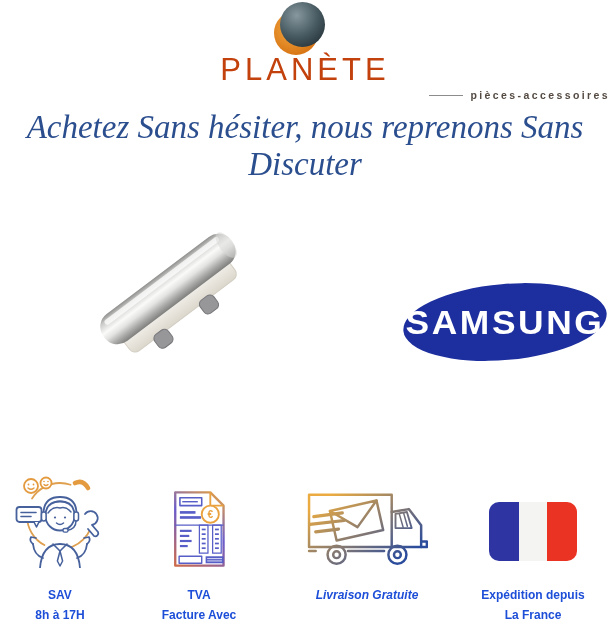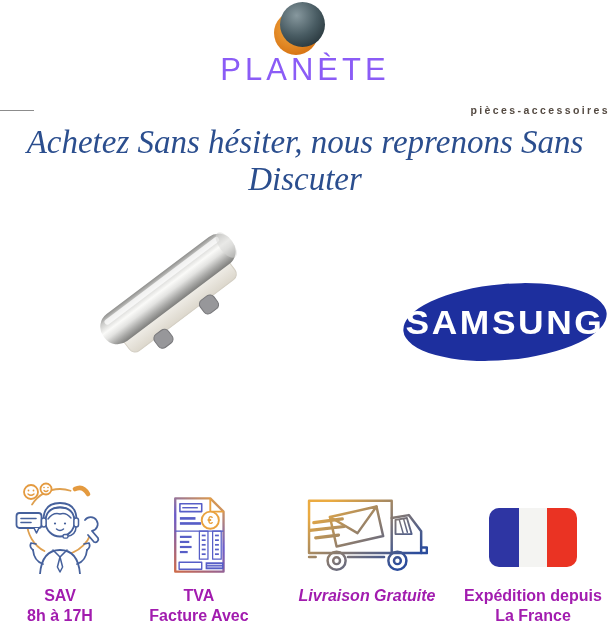--- a/index.html
+++ b/index.html
@@ -7,40 +7,40 @@
     position:relative;width:610px;height:633px;background:#ffffff;overflow:hidden;
     font-family:"Liberation Sans",sans-serif;
   }
   
   .brand-header{position:absolute;top:0;left:0;width:610px;text-align:center;}
   .sphere-wrap{position:relative;left:-5px;width:48px;height:48px;margin:2px auto 0;}
   .crescent{position:absolute;left:-2px;top:9px;width:44px;height:44px;border-radius:50%;
     background:radial-gradient(circle at 42% 40%,#F4AC45,#D97716 70%);}
   .sphere{position:absolute;left:4px;top:0;width:45px;height:45px;border-radius:50%;
     background:radial-gradient(circle at 37% 30%,#87989e,#495c63 48%,#2c3b41 78%,#233035);}
-  .brand-name{margin-top:5px;font-size:31px;line-height:0.95;letter-spacing:4px;color:#8b5cf6;font-weight:400;}
-  .brand-sub{margin-top:20px;display:flex;justify-content:space-between;align-items:center;gap:7px;
+  .brand-name{margin-top:5px;font-size:31px;line-height:0.95;letter-spacing:4px;color:#c2410c;font-weight:400;}
+  .brand-sub{margin-top:5px;display:flex;justify-content:flex-end;align-items:center;gap:7px;
     font-size:10.5px;font-weight:700;letter-spacing:2.4px;color:#544A42;}
   .dash{width:34px;height:1.5px;background:#8C8C8C;}
   .tagline{margin-top:8px;font-family:"Liberation Serif",serif;font-style:italic;
     font-size:33px;color:#2B4E8E;}
   
   .button-photo{position:absolute;left:84px;top:222px;}
   .samsung-logo{position:absolute;left:403px;top:281px;width:204px;height:82px;}
   .samsung-ellipse{position:absolute;inset:3px 0;border-radius:50%;background:#1D2F9E;
     transform:rotate(-5deg);}
   .samsung-text{position:absolute;inset:0;display:flex;align-items:center;justify-content:center;
     color:#ffffff;font-weight:bold;font-size:34px;letter-spacing:2.5px;transform:scaleX(1.04);}
   
   .feature-bar{position:absolute;left:0;bottom:6px;width:610px;display:flex;align-items:flex-end;}
   .feature{display:flex;flex-direction:column;align-items:center;justify-content:flex-end;}
   .f1{width:120px;} .f2{width:158px;} .f3{width:178px;font-style:italic;} .f4{width:154px;justify-content:space-between;}
   .icon-box{display:flex;align-items:flex-end;justify-content:center;}
-  .feature-label{margin-top:12px;height:41px;text-align:center;font-weight:bold;font-size:16px;
-    line-height:19.5px;color:#a21caf;}
+  .feature-label{margin-top:18px;height:41px;text-align:center;font-weight:bold;font-size:12px;
+    line-height:19.5px;color:#1d4ed8;}
   .feature-label span{display:block;}
   .flag-pad{margin-bottom:7px;}
 </style>
 </head>
 <body>
 
 <div class="canvas">
 
   <div class="brand-header">
     <div class="sphere-wrap">

